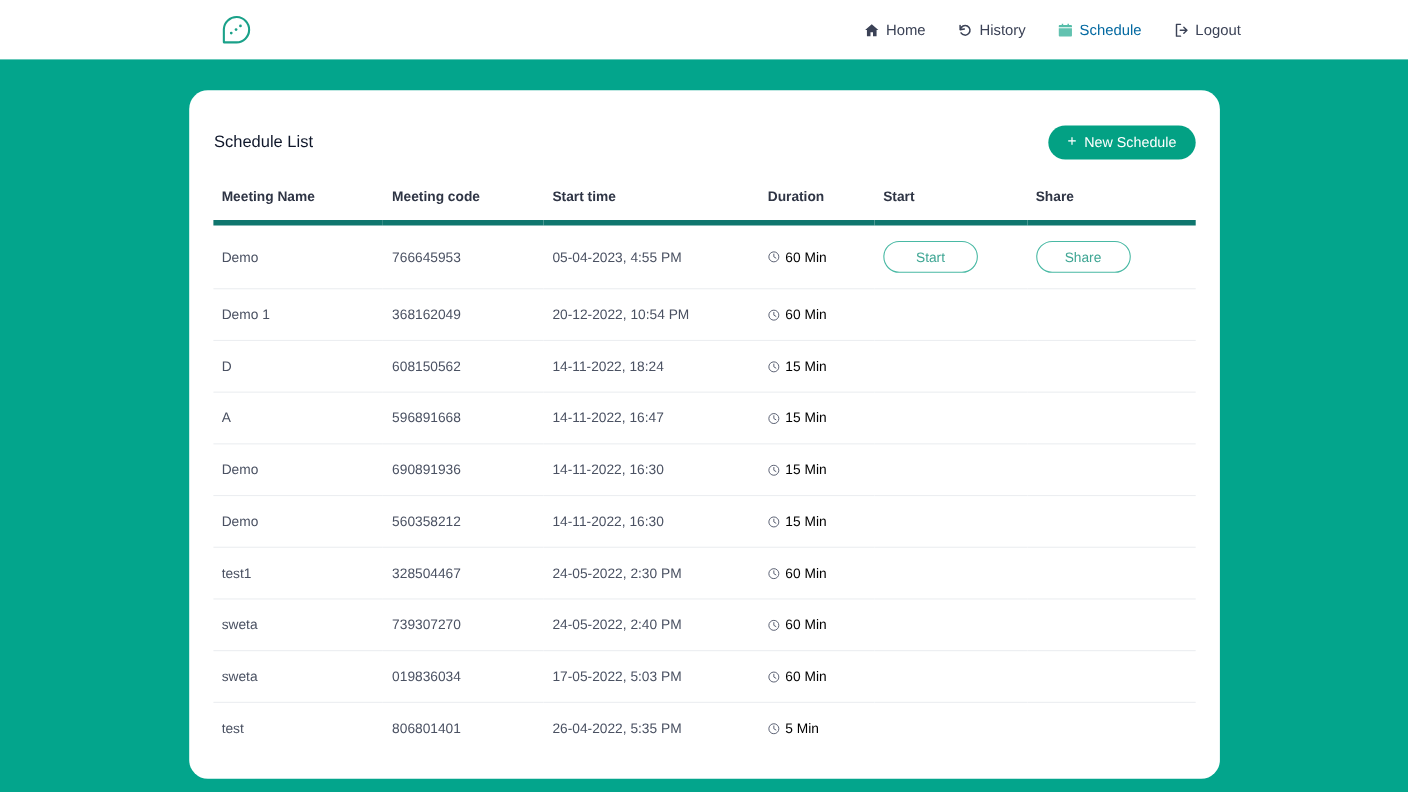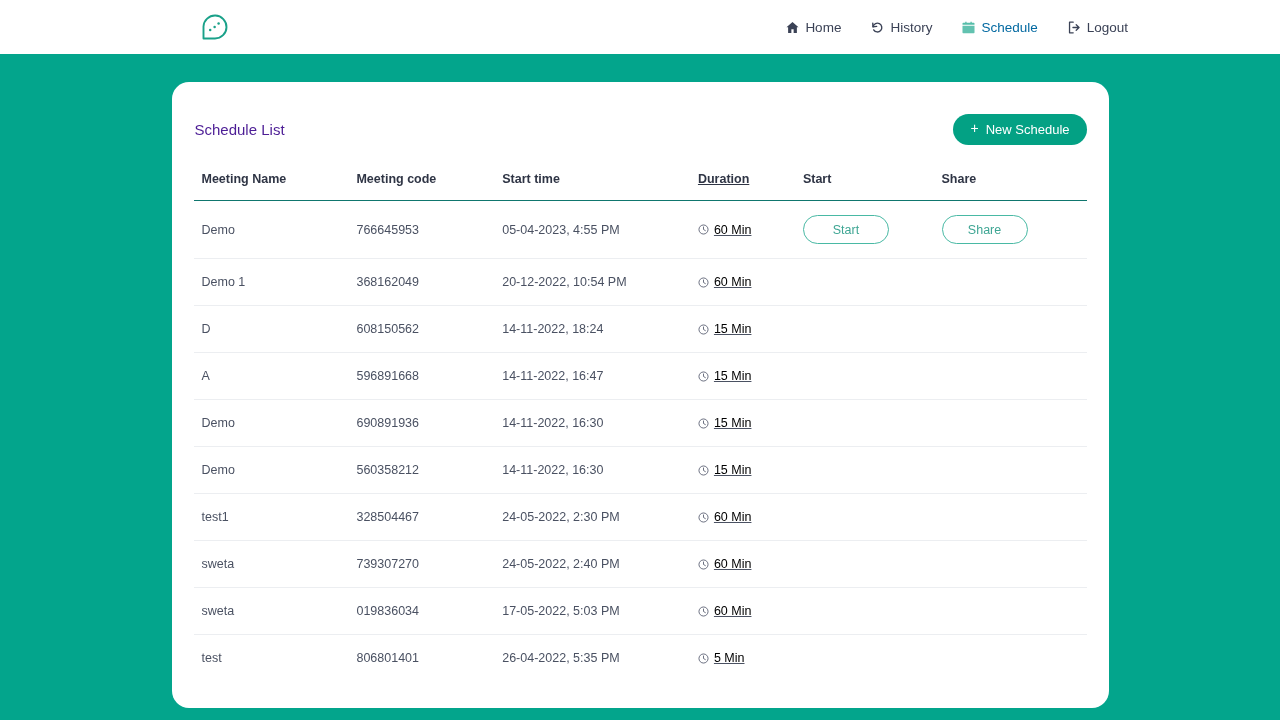--- a/index.html
+++ b/index.html
@@ -81,21 +81,21 @@
 
   .card-head {
     display: flex;
     align-items: center;
     padding: 0 0 0 0;
     height: 42px;
   }
 
   .card-title {
     font-size: 15px;
-    color: #4c1d95;
+    color: #0f172a;
     font-weight: normal;
     padding-left: 1px;
   }
 
   .new-schedule-btn {
     margin-left: auto;
     background: #03a184;
     color: #ffffff;
     border: none;
     border-radius: 40px;
@@ -123,40 +123,40 @@
     margin-top: 12px;
     table-layout: fixed;
   }
 
   thead th {
     text-align: left;
     font-size: 12.5px;
     font-weight: bold;
     color: #2f3545;
     padding: 10px 8px 14px 8px;
-    border-bottom: 1px solid #0f766e;
+    border-bottom: 5px solid #0f766e;
   }
 
   tbody td {
     font-size: 12.5px;
     color: #4a5162;
     padding: 16px 8px;
     border-bottom: 1px solid #eceef1;
     vertical-align: middle;
     white-space: nowrap;
     overflow: hidden;
     text-overflow: ellipsis;
   }
 
   tbody tr:last-child td { border-bottom: none; }
 
   .col-name     { width: 152px; }
   .col-code     { width: 143px; }
   .col-time     { width: 192px; }
-  .col-duration { width: 103px; text-decoration: underline; }
+  .col-duration { width: 103px; }
   .col-start    { width: 136px; }
   .col-share    { width: 150px; }
 
   .duration-cell {
     display: flex;
     align-items: center;
     gap: 5px;
     color: #000000;
   }
 

